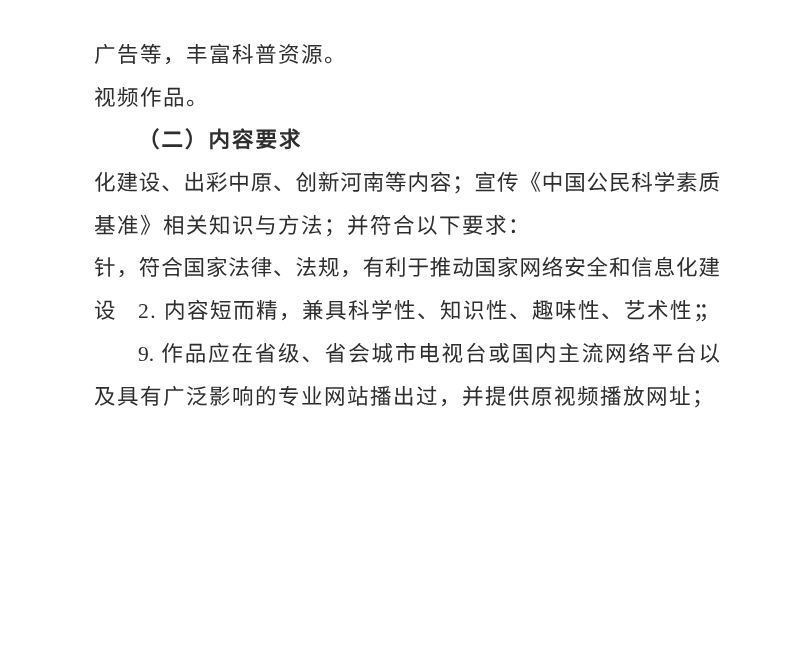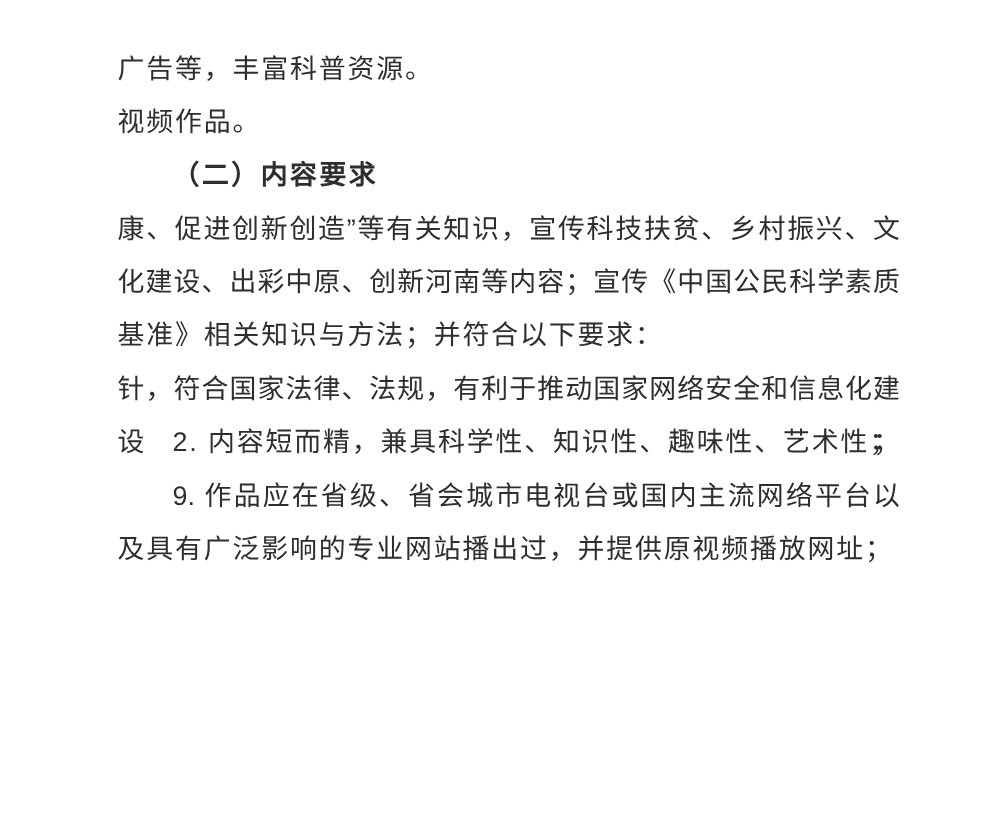--- a/index.html
+++ b/index.html
@@ -11,21 +11,21 @@
     width: 790px;
     height: 668px;
     overflow: hidden;
     background: var(--page-bg);
   }
   .page {
     position: relative;
     width: 790px;
     height: 616px;
     background: var(--page-bg);
-    font-family: Liberation Sans, sans-serif;
+    font-family: Liberation Serif, serif;
     color: var(--text-color);
   }
   .content {
     position: absolute;
     left: 94px;
     top: 34px;
     width: 626px;
   }
   .line {
     display: block;
@@ -52,21 +52,20 @@
   }
 </style>
 </head>
 <body>
 
 <div class="page">
   <div class="content" id="doc-content">
       <div class="line">广告等，丰富科普资源。</div>
       <div class="line">视频作品。</div>
       <div class="line indent bold">（二）内容要求</div>
-      <div class="line fill">康、促进创新创造”等有关知识，宣传科技扶贫、乡村振兴、文</div>
       <div class="line fill">化建设、出彩中原、创新河南等内容；宣传《中国公民科学素质</div>
       <div class="line">基准》相关知识与方法；并符合以下要求：</div>
       <div class="line fill">针，符合国家法律、法规，有利于推动国家网络安全和信息化建设；</div>
       <div class="line indent">2. 内容短而精，兼具科学性、知识性、趣味性、艺术性；</div>
       <div class="line indent fill">9. 作品应在省级、省会城市电视台或国内主流网络平台以</div>
       <div class="line">及具有广泛影响的专业网站播出过，并提供原视频播放网址；</div>
     </div>
 </div>
 
 </body></html>

